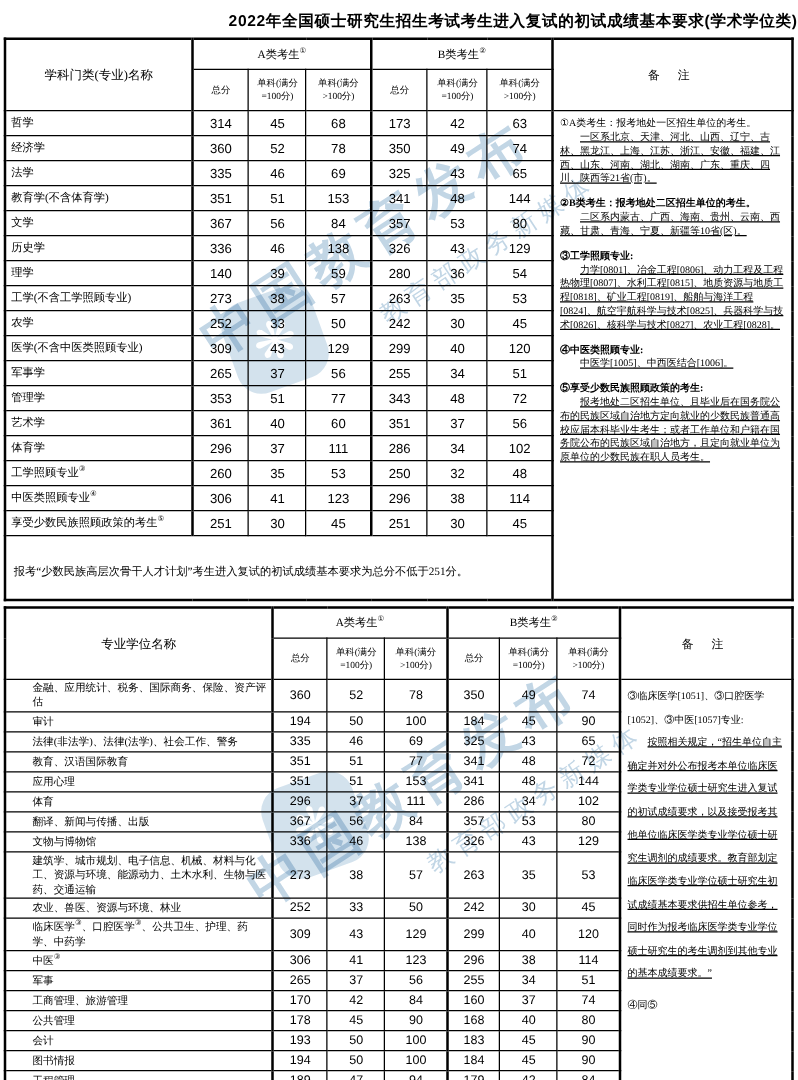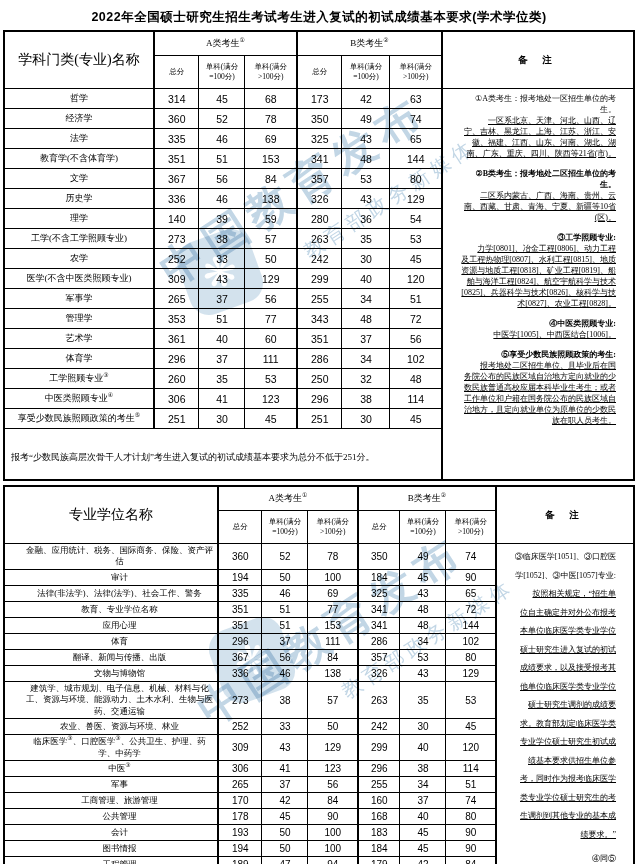--- a/index.html
+++ b/index.html
@@ -1,34 +1,34 @@
 <!DOCTYPE html>
 <html><head>
 <meta charset="utf-8">
 <style>
   html,body{margin:0;padding:0;background:#fff;}
   .page{position:relative;width:638px;height:864px;background:#fff;overflow:hidden;
         font-family:"Liberation Sans",sans-serif;color:#000;}
-  .title{font:bold 12.5px "Liberation Sans",sans-serif;text-align:center;padding-top:9px;letter-spacing:.5px;}
+  .title{font:bold 12.5px "Liberation Sans",sans-serif;text-align:right;padding-top:9px;letter-spacing:.5px;}
   .title2{padding-top:13px;}
   table.t{border-collapse:collapse;table-layout:fixed;width:630px;margin:4px auto 0;border:2px solid #000;}
   .t th,.t td{border:1px solid #000;overflow:hidden;}
   .t .tl{border-left-width:2px;}
   .t th{font:8.5px "Liberation Serif",serif;font-weight:normal;text-align:center;padding:1px;}
   .t th.grp{font-size:9px;height:21px;}
-  .t th.nameh{font-size:14px;text-align:center;}
-  .t th.remh{font-size:9.5px;letter-spacing:6px;font-weight:bold;}
+  .t th.nameh{font-size:10px;text-align:center;}
+  .t th.remh{font-size:9.5px;letter-spacing:6px;}
   .t th.sub{font-size:7.5px;line-height:1.35;height:30px;padding:1px 2px;}
-  .t td.nm{text-align:center;padding:1px 4px;font:9px "Liberation Serif",serif;line-height:1.35;margin-top:16px;}
+  .t td.nm{text-align:left;padding:1px 4px;font:9px "Liberation Serif",serif;line-height:1.35;margin-top:16px;}
   .t td.num{text-align:center;font:10.5px "Liberation Sans",sans-serif;}
   .t1 tbody td{height:17px;}
   .t2 td.nm{font-size:8.5px;padding-left:21px;}
   .t2 td.num{font-size:10px;}
   .t2 tbody td{height:13px;}
-  .t td.notes{vertical-align:top;text-align:right;padding:4px 17px;font:8px "Liberation Serif",serif;margin-top:17px;}
+  .t td.notes{vertical-align:top;text-align:left;padding:4px 5px;font:8px "Liberation Serif",serif;margin-top:17px;}
   .note{line-height:11px;}
   .t2 .note{line-height:18.5px;}
   .note.ind{text-indent:2em;text-decoration:underline;}
   .t1 .note.gap{margin-top:9px;font-weight:bold;}
   .t2 .note.gap{margin-top:6px;}
   .t td.footcell{font:9px "Liberation Serif",serif;text-align:left;padding:22px 6px 0 6px;}
   .t1 td.footcell{height:28px;vertical-align:top;}
   sup{font-size:6px;line-height:0;}
   
   .wm{position:absolute;z-index:4;pointer-events:none;mix-blend-mode:multiply;opacity:.55;
@@ -315,21 +315,21 @@
         <tr>
           <td class="nm">法律(非法学)、法律(法学)、社会工作、警务</td>
           <td class="num tl">335</td>
           <td class="num">46</td>
           <td class="num">69</td>
           <td class="num tl">325</td>
           <td class="num">43</td>
           <td class="num">65</td>
         </tr>
         <tr>
-          <td class="nm">教育、专业学位名称</td>
+          <td class="nm">教育、汉语国际教育</td>
           <td class="num tl">351</td>
           <td class="num">51</td>
           <td class="num">77</td>
           <td class="num tl">341</td>
           <td class="num">48</td>
           <td class="num">72</td>
         </tr>
         <tr>
           <td class="nm">应用心理</td>
           <td class="num tl">351</td>

